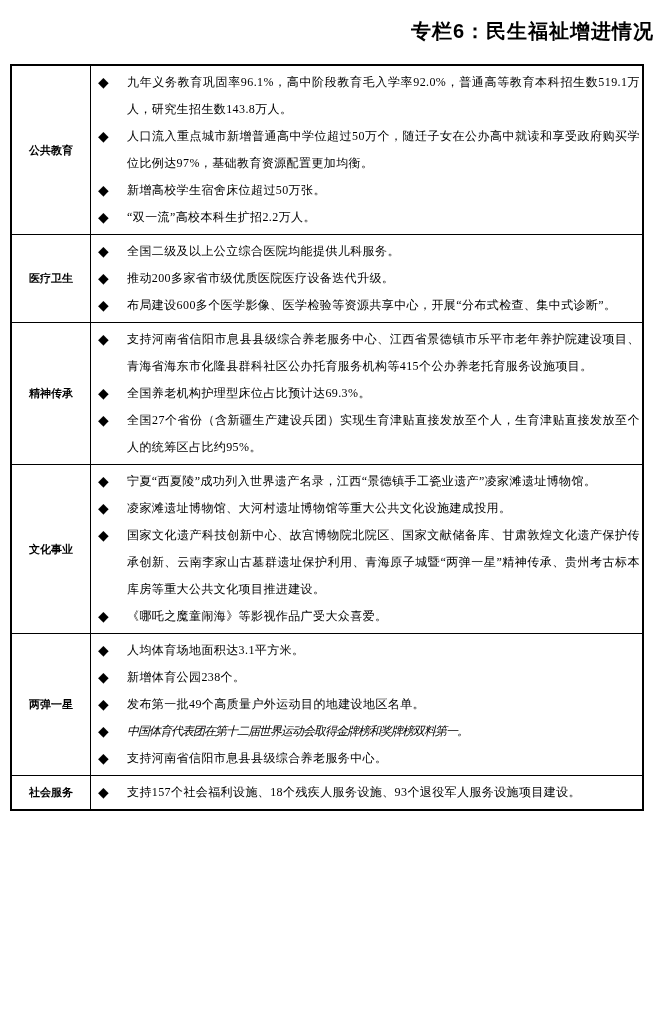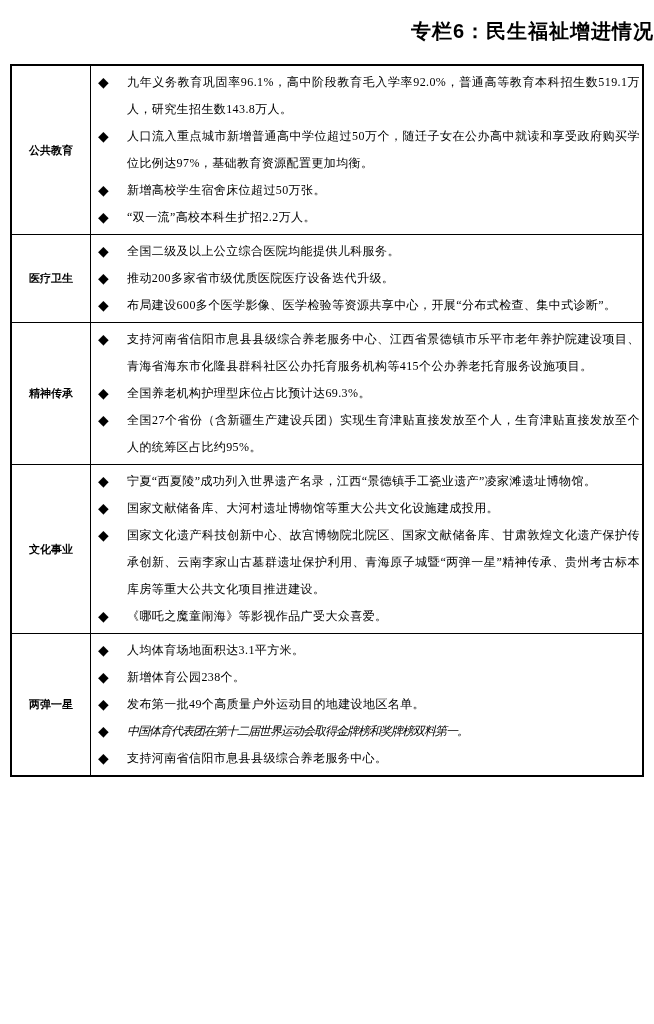--- a/index.html
+++ b/index.html
@@ -161,21 +161,21 @@
     <th class="row-header">文化事业</th>
     <td class="row-content">
       <div class="bullets">
   <div class="bullet">
     <span class="marker">◆</span>
     <span class="text">宁夏“西夏陵”成功列入世界遗产名录，江西“景德镇手工瓷业遗产”凌家滩遗址博物馆。</span>
   </div>
 
   <div class="bullet">
     <span class="marker">◆</span>
-    <span class="text">国家文献储备库、大河村遗址博物馆等重大公共文化设施建成投用。</span>
+    <span class="text">凌家滩遗址博物馆、大河村遗址博物馆等重大公共文化设施建成投用。</span>
   </div>
 
   <div class="bullet">
     <span class="marker">◆</span>
     <span class="text">国家文化遗产科技创新中心、故宫博物院北院区、国家文献储备库、甘肃敦煌文化遗产保护传承创新、云南李家山古墓群遗址保护利用、青海原子城暨“两弹一星”精神传承、贵州考古标本库房等重大公共文化项目推进建设。</span>
   </div>
 
   <div class="bullet">
     <span class="marker">◆</span>
     <span class="text">《哪吒之魔童闹海》等影视作品广受大众喜爱。</span>
@@ -209,15 +209,26 @@
   </div>
 
   <div class="bullet">
     <span class="marker">◆</span>
     <span class="text">支持河南省信阳市息县县级综合养老服务中心。</span>
   </div>
 </div>
     </td>
   </tr>
 
+  <tr class="row">
+    <th class="row-header">社会服务</th>
+    <td class="row-content">
+      <div class="bullets">
+  <div class="bullet">
+    <span class="marker">◆</span>
+    <span class="text">支持157个社会福利设施、18个残疾人服务设施、93个退役军人服务设施项目建设。</span>
+  </div>
+</div>
+    </td>
+  </tr>
 </tbody>
   </table>
 </div>
 
 </body></html>

